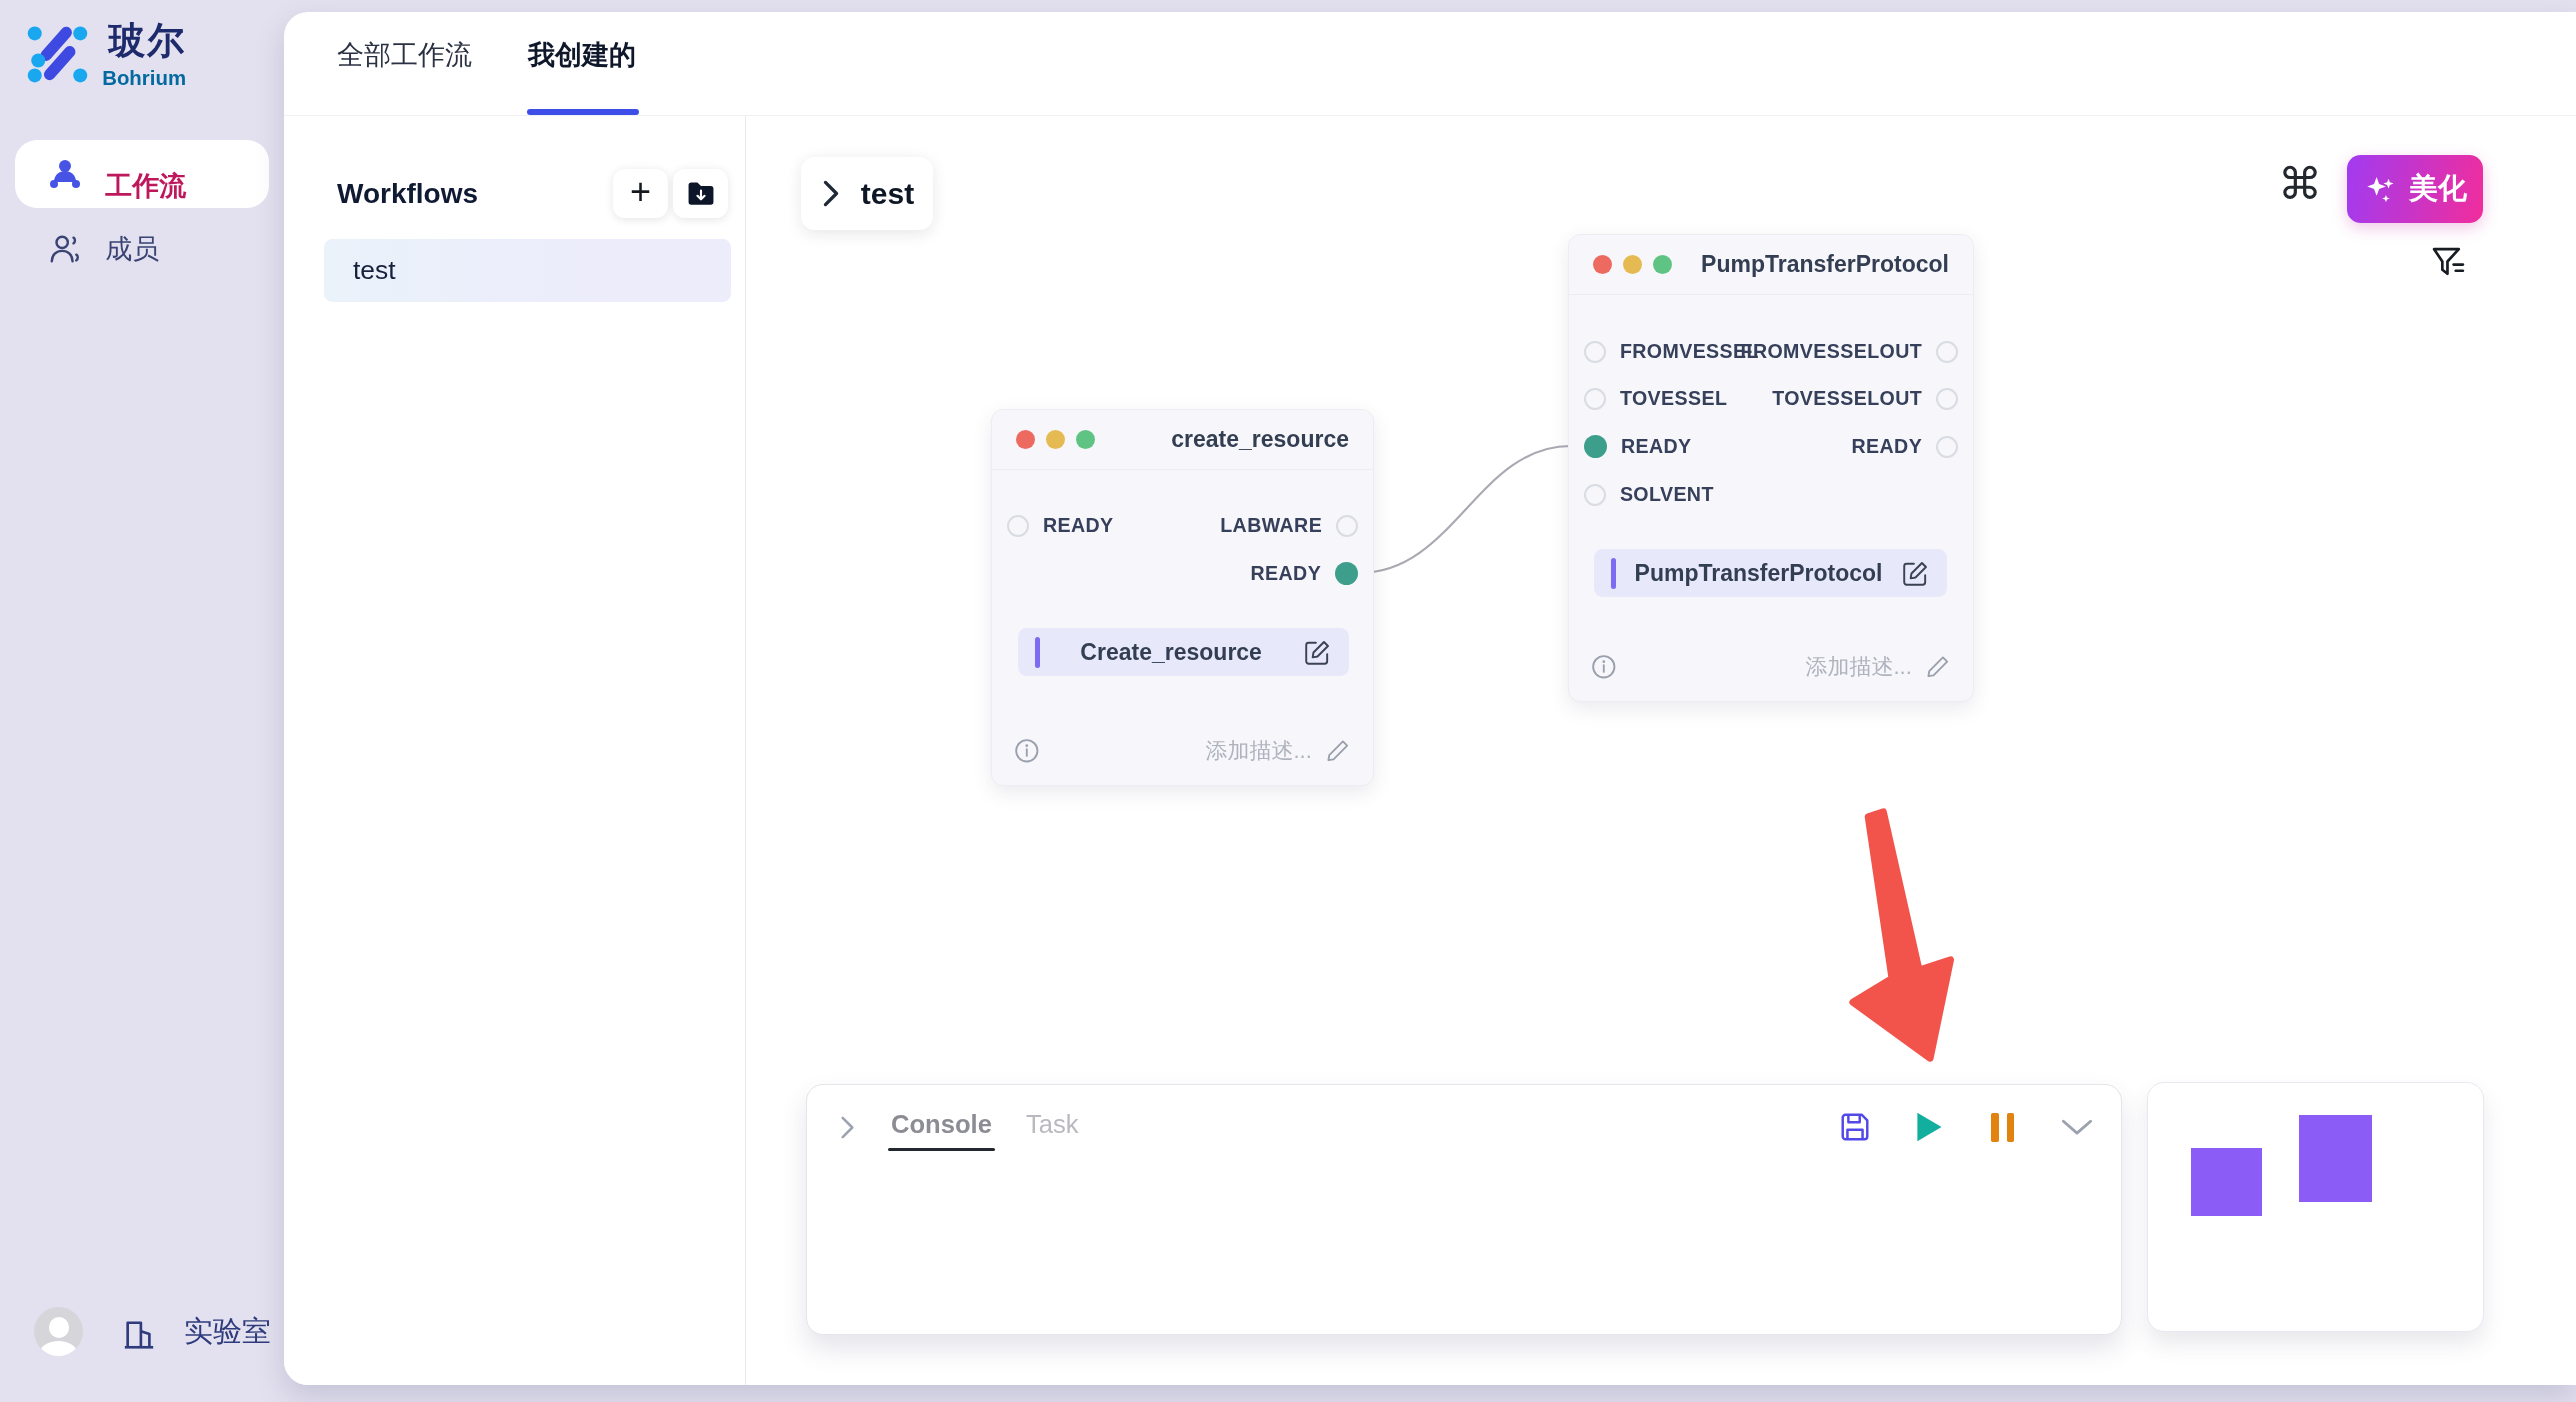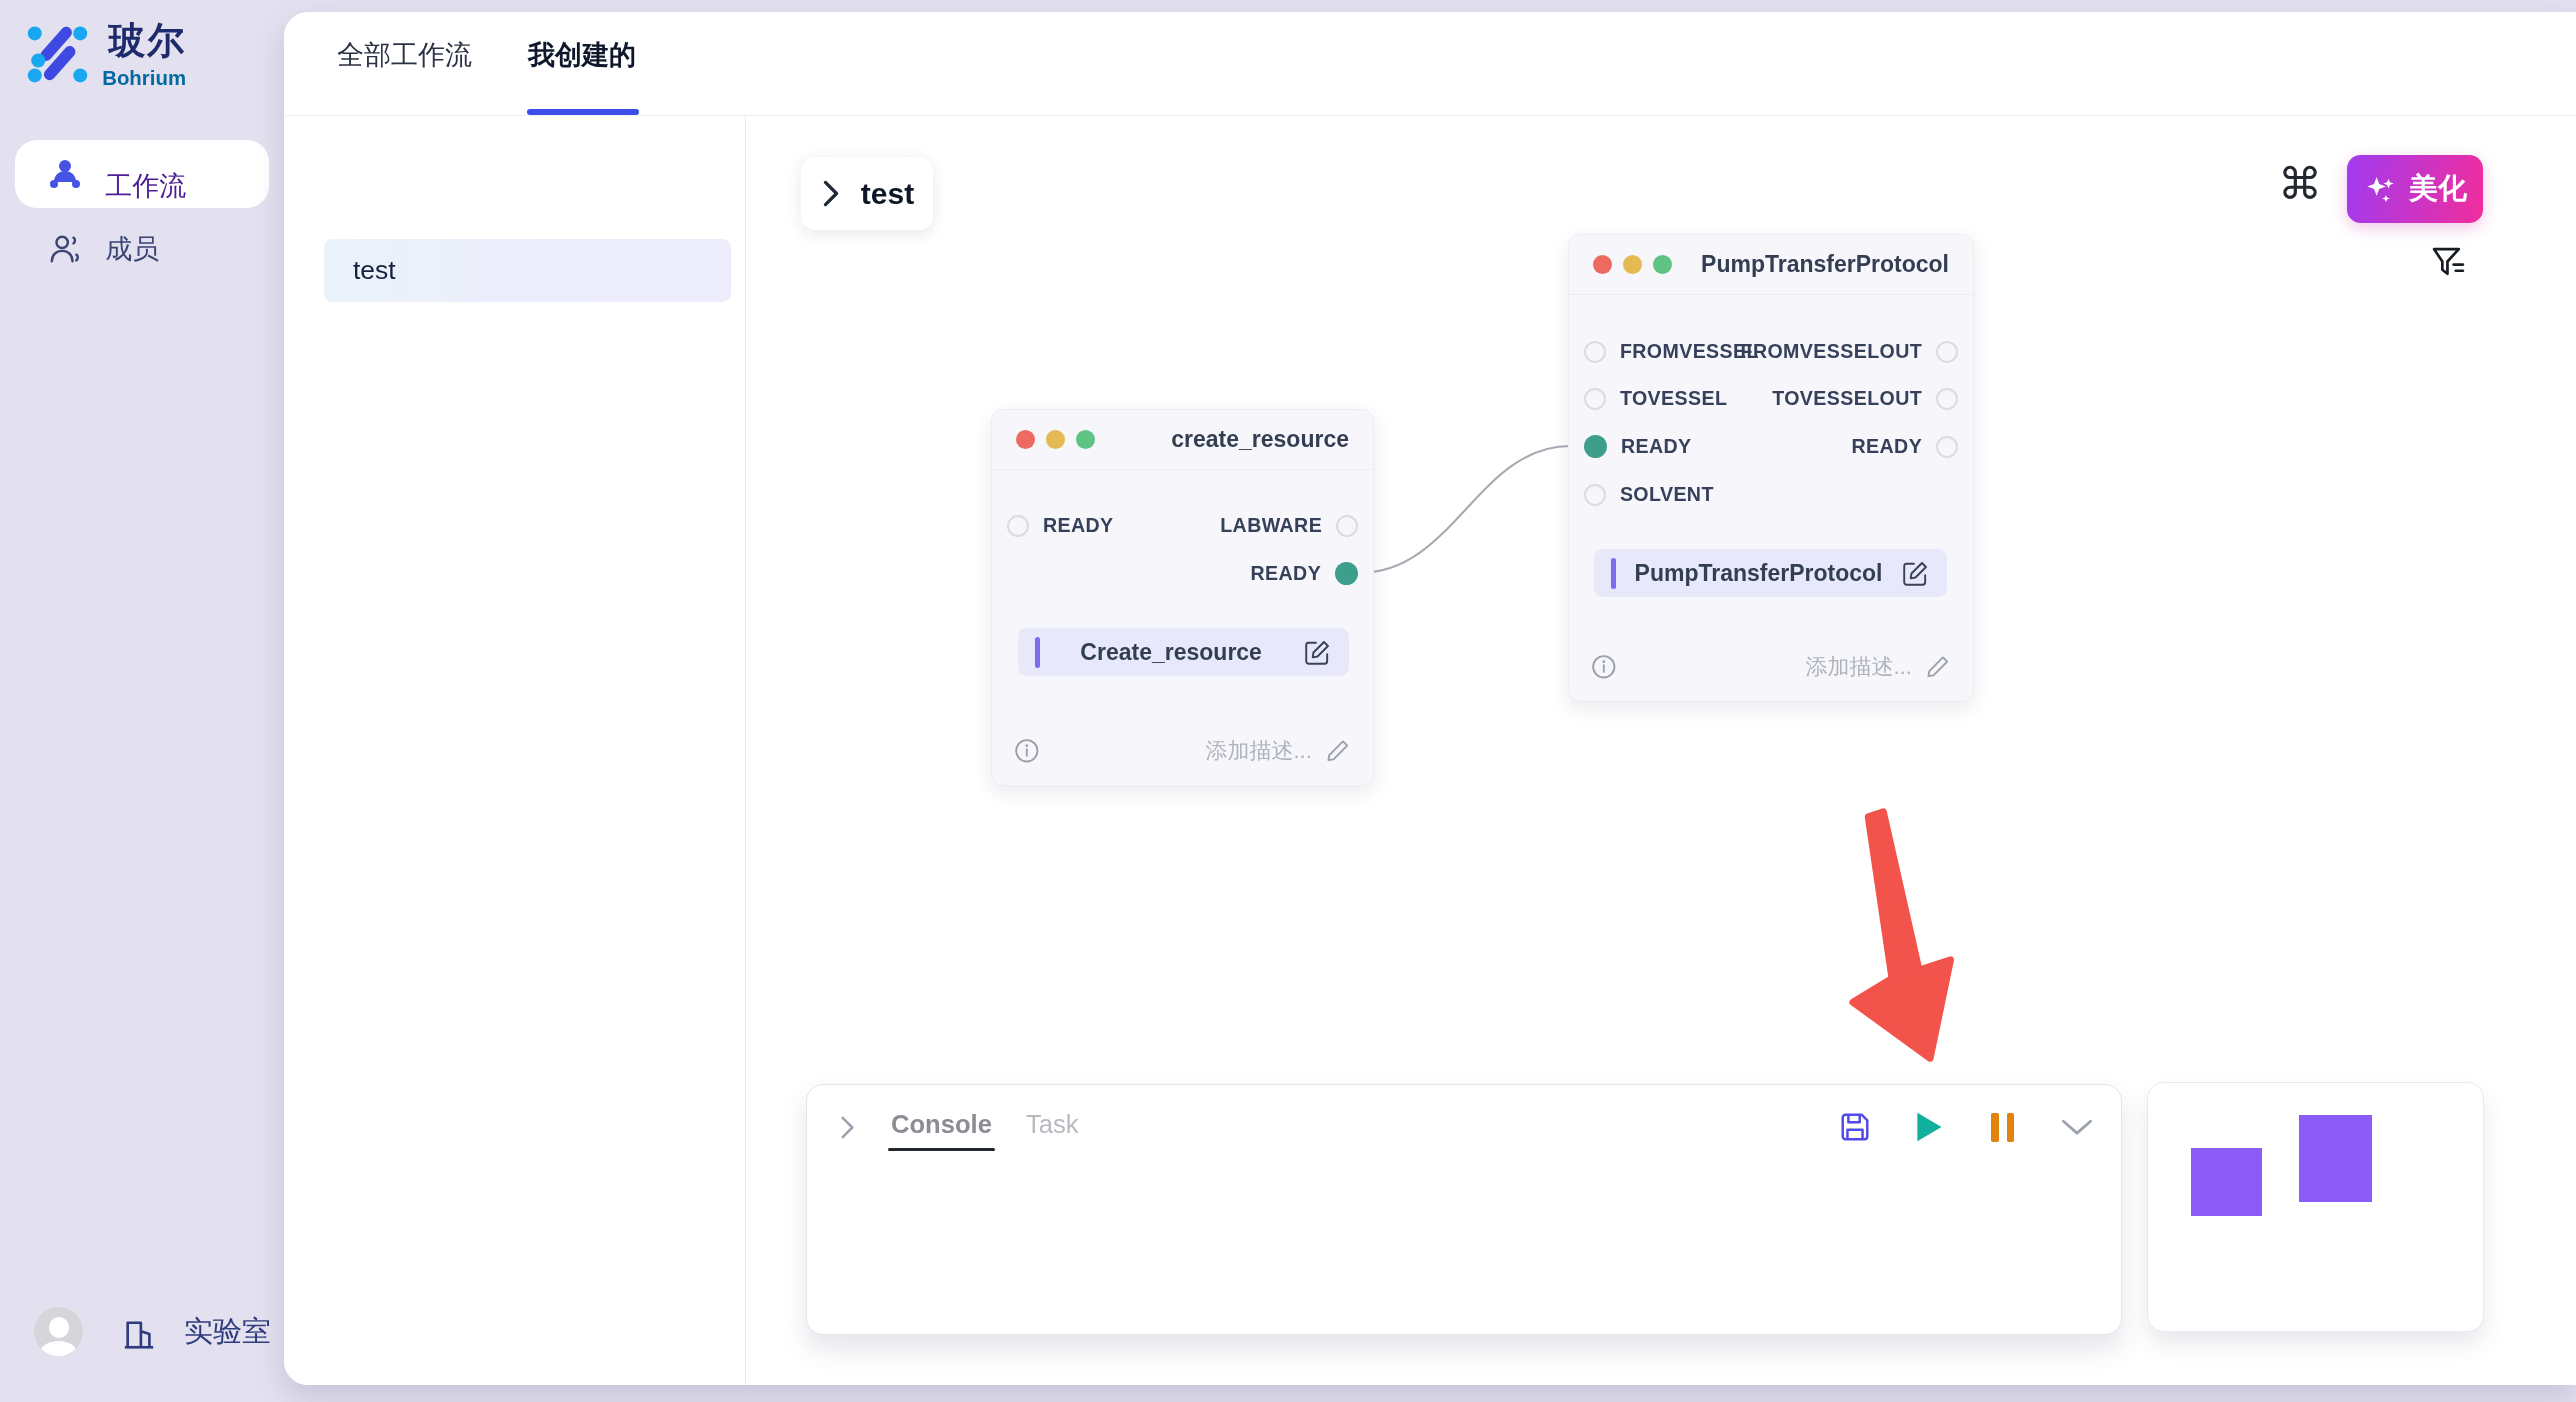--- a/index.html
+++ b/index.html
@@ -15,21 +15,21 @@
   .sidebar { position:absolute; left:0; top:0; width:284px; height:1402px; }
   .logo-row { position:absolute; left:25.6px; top:22px; display:flex; align-items:flex-start; gap:13.6px;text-align:right; }
   .logo-mark { width:63px; height:63px; }
   .logo-text-block { display:flex; flex-direction:column; line-height:1; }
   .logo-title { font-size:37px; font-weight:bold; color:#1d2a6b; letter-spacing:1.7px; }
   .logo-sub { font-size:20.4px; font-weight:bold; color:#0369a1; margin-top:9px; }
   .menu { position:absolute; left:15.3px; top:140px; width:254px; display:flex; flex-direction:column; gap:6.8px; }
   .menu-item { height:68px; border-radius:22px; display:flex; align-items:center; gap:22px; padding:0 0 0 31px; cursor:pointer; }
   .menu-item .mi-label { font-size:27px; color:#3a4374; }
   .menu-item.active { background:#ffffff; }
-  .menu-item.active .mi-label { color:#4c1d95; font-weight:normal;margin-top:24px; }
+  .menu-item.active .mi-label { color:#be185d; font-weight:bold;margin-top:24px; }
   .mi-icon { width:37px; height:37px; display:flex; align-items:center; justify-content:center; }
   .sidebar-footer { position:absolute; left:34px; bottom:46px; display:flex; align-items:center; gap:39px; }
   .avatar { width:49px; height:49px; border-radius:50%; background:#d6d6da; position:relative; overflow:hidden; }
   .avatar .head { position:absolute; left:14.5px; top:10.2px; width:20.4px; height:20.4px; border-radius:50%; background:#ffffff; }
   .avatar .body { position:absolute; left:6px; top:34px; width:37px; height:24px; border-radius:50%; background:#ffffff; }
   .lab-row { display:flex; align-items:flex-end; gap:28px; }
   .lab-label { font-size:29px; color:#2e3b7c; }
   
   .main-card { position:absolute; left:284px; top:12px; width:2292px; height:1373px;
     background:#ffffff; border-radius:24px 0 0 24px; box-shadow:0 12px 29px rgba(90,90,130,.22); overflow:hidden; }
@@ -165,20 +165,34 @@
 
 <div class="main-card">
 
   <div class="tabbar">
     <div class="tab t0">全部工作流</div>
     <div class="tab t1 active">我创建的</div>
     <div class="tab-underline"></div>
   </div>
 
   <div class="wf-panel">
+    <div class="wf-header">
+      <span class="wf-title">Workflows</span>
+      <div class="wf-actions">
+        <div class="icon-btn">
+          <span class="plus-glyph">+</span>
+        </div>
+        <div class="icon-btn">
+          <svg width="32" height="32" viewBox="0 0 36 36">
+            <path d="M4 8 a3 3 0 0 1 3 -3 h7 l4 4 h11 a3 3 0 0 1 3 3 v15 a3 3 0 0 1 -3 3 H7 a3 3 0 0 1 -3 -3 Z" fill="#0d1629"></path>
+            <path d="M18 14 V24 M14 20 L18 24 L22 20" stroke="#ffffff" stroke-width="2.4" fill="none" stroke-linecap="round" stroke-linejoin="round"></path>
+          </svg>
+        </div>
+      </div>
+    </div>
     <div class="wf-item">
       <span class="wf-item-label">test</span>
     </div>
   </div>
 
   <div class="canvas">
 
     <svg class="edge-layer" width="1831" height="1271" viewBox="0 0 2149 1492">
       <path d="M721,537 C830,537 860,388 968,388" stroke="#a9a9b2" stroke-width="2.5" fill="none"></path>
       <polygon points="1318,824 1336,818 1378,1004 1415,992 1391,1108 1300,1042 1346,1014" fill="#f2544c" stroke="#f2544c" stroke-width="8" stroke-linejoin="round"></polygon>

